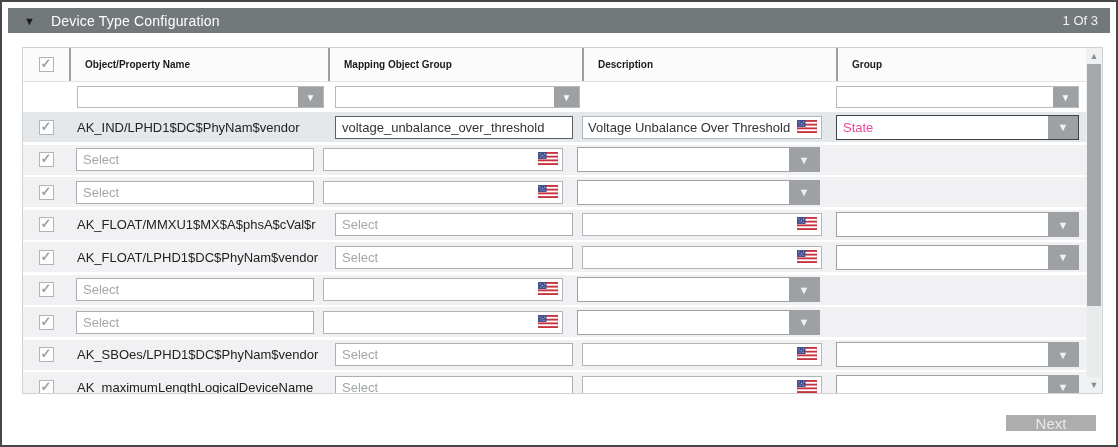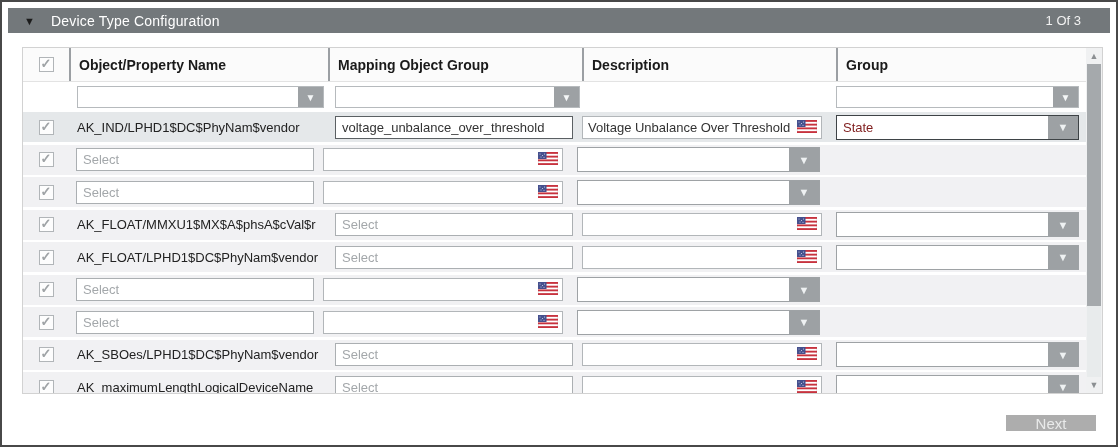--- a/index.html
+++ b/index.html
@@ -4,34 +4,34 @@
 <style>
   html,body{margin:0;padding:0;background:#fff;}
   body{width:1118px;height:447px;position:relative;font-family:"Liberation Sans",sans-serif;overflow:hidden;}
   .frame{position:absolute;left:0;top:0;width:1118px;height:447px;border:2px solid #484848;box-sizing:border-box;background:#fff;}
 
   
   .titlebar{position:absolute;left:6px;top:6px;width:1102px;height:25px;background:#73787b;display:flex;align-items:center;box-sizing:border-box;padding:0 10px;}
   .collapse{color:#1b1b1b;font-size:11px;margin-left:6px;cursor:pointer;}
   .tbtitle{color:#ffffff;font-size:14px;margin-left:16px;letter-spacing:.2px;}
   .tbspacer{flex:1;}
-  .tbpage{color:#f2f2f2;font-size:13px;margin-right:19px;}
+  .tbpage{color:#f2f2f2;font-size:13px;margin-right:2px;}
 
   
   .table{position:absolute;left:20px;top:45px;width:1081px;height:347px;border:1px solid #d2d2d2;background:#ffffff;box-sizing:border-box;overflow:hidden;}
   .cols{display:flex;align-items:center;}
   .c-check{width:46px;flex:0 0 46px;display:flex;justify-content:center;}
   .c-obj{width:259px;flex:0 0 259px;overflow:hidden;}
   .c-map{width:254px;flex:0 0 254px;}
   .c-desc{width:254px;flex:0 0 254px;}
   .c-grp{width:250px;flex:0 0 250px;}
 
   .thead{height:33px;background:#fbfbfb;border-bottom:1px solid #e3e3e3;}
   .thead .hsep{border-left:2px solid #9b9fa3;height:33px;box-sizing:border-box;display:flex;align-items:center;}
-  .hlabel{font-size:14px;font-weight:bold;color:#1a1a1a;padding-left:8px;white-space:nowrap;}
+  .hlabel{font-size:10px;font-weight:bold;color:#1a1a1a;padding-left:14px;white-space:nowrap;}
 
   .tfilter{height:30px;background:#ffffff;}
   .fcombo{height:22px;border:1px solid #b6babd;background:#fff;display:flex;align-items:stretch;box-sizing:border-box;}
   .fval{flex:1;}
   .fbtn{width:25px;background:#9da1a4;color:#f4f6f7;display:flex;align-items:center;justify-content:center;font-size:10px;cursor:pointer;}
   .f-obj{margin-left:8px;width:247px;}
   .f-map{margin-left:7px;width:245px;}
   .f-grp{width:243px;}
 
   .tbody{height:282px;overflow:hidden;}
@@ -46,21 +46,21 @@
   .tin{width:238px;height:23px;border:1px solid #abafb2;box-sizing:border-box;font-family:"Liberation Sans",sans-serif;font-size:13px;color:#333;padding:0 6px;margin-left:7px;background:#fff;outline:none;}
   .tin::placeholder{color:#a3a7aa;}
   .tin.dark{border-color:#5b6063;}
 
   .dwrap{position:relative;width:240px;height:23px;border:1px solid #b2b6b9;background:#fff;box-sizing:border-box;margin-left:0;}
   .dwrap input{position:absolute;left:0;top:0;width:208px;height:21px;border:none;outline:none;font-family:"Liberation Sans",sans-serif;font-size:13px;color:#333;padding:0 5px;background:transparent;}
   .flag{position:absolute;right:4px;top:3px;width:20px;height:13px;display:block;}
 
   .dd{width:243px;height:25px;border:1px solid #9ea2a5;background:#fff;display:flex;align-items:stretch;box-sizing:border-box;cursor:pointer;}
   .dd.dark{border-color:#3e4346;}
-  .ddval{flex:1;font-size:13px;color:#7f1d1d;line-height:23px;padding-left:6px;white-space:nowrap;overflow:hidden;}
+  .ddval{flex:1;font-size:13px;color:#ec4899;line-height:23px;padding-left:6px;white-space:nowrap;overflow:hidden;}
   .ddbtn{width:30px;background:#9da1a4;color:#eef1f2;display:flex;align-items:center;justify-content:center;font-size:11px;}
 
   
   .vscroll{position:absolute;right:0;top:0;width:16px;height:345px;background:#f0f1f2;}
   .sbtn{position:absolute;left:0;width:16px;height:16px;display:flex;align-items:center;justify-content:center;color:#8b8f92;font-size:9px;background:#f0f1f2;cursor:pointer;}
   .sbtn.up{top:0;}
   .sbtn.down{bottom:0;}
   .sthumb{position:absolute;left:1px;top:16px;width:14px;height:242px;background:#a5a9ac;cursor:pointer;}
   .strack{position:absolute;left:1px;top:258px;width:14px;height:71px;background:#e8ebec;cursor:pointer;}
 

